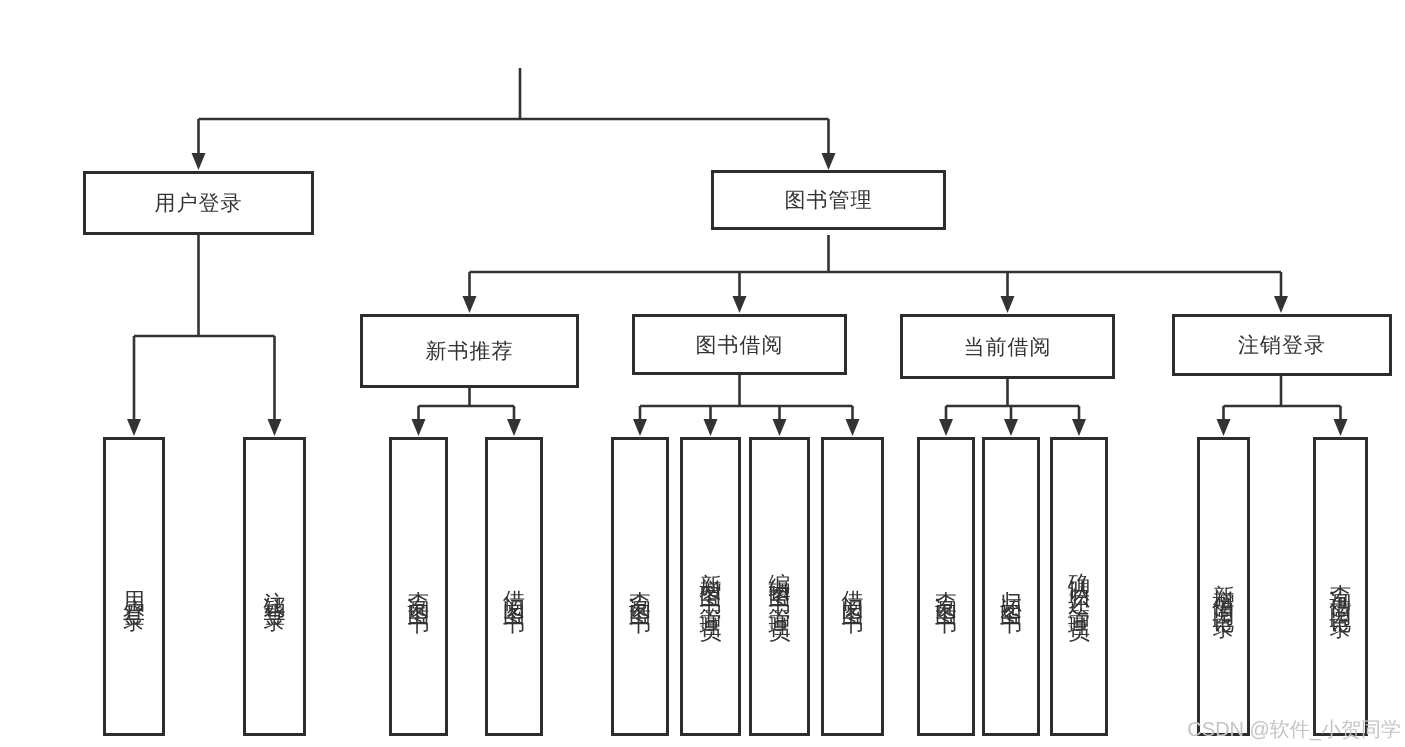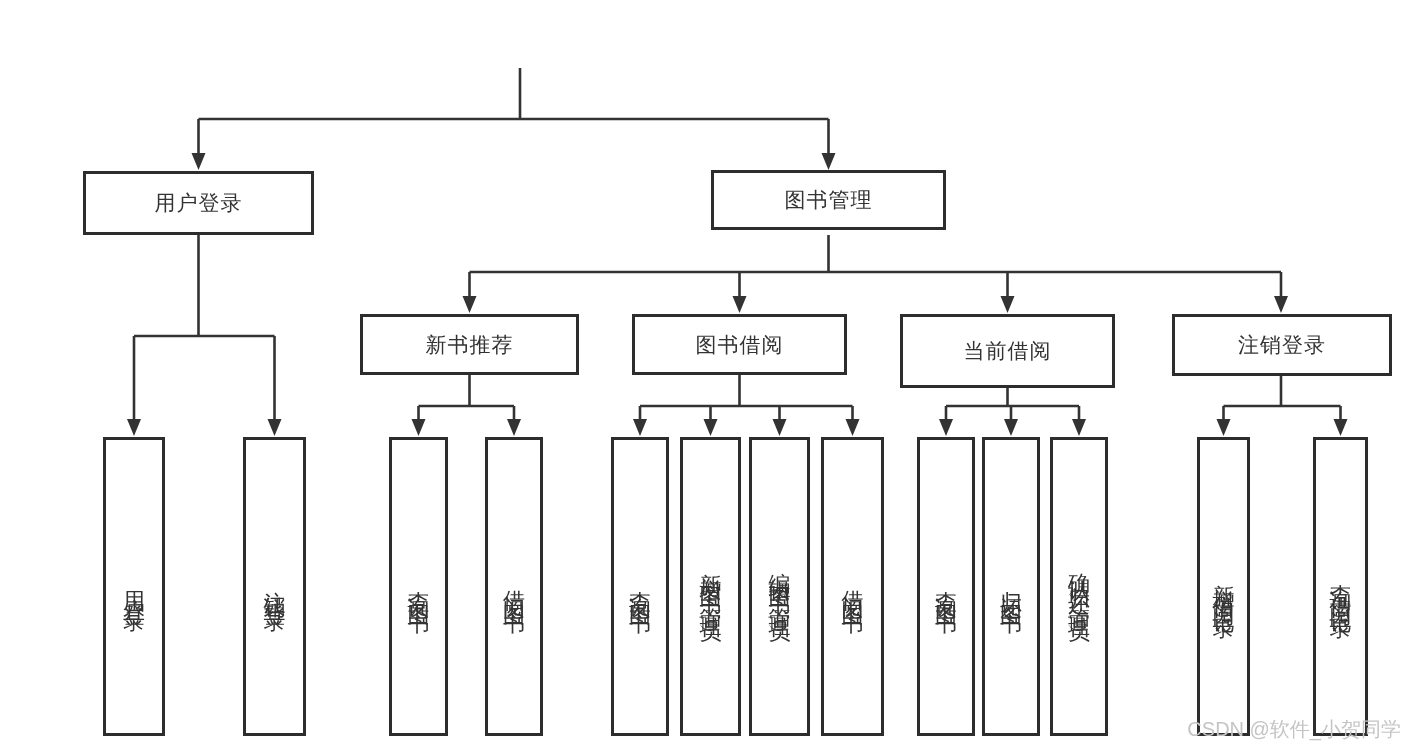--- a/index.html
+++ b/index.html
@@ -81,23 +81,23 @@
       M1004 419 L1018 419 L1011 436 Z
       M1072 419 L1086 419 L1079 436 Z
       M1216.5 419 L1230.5 419 L1223.5 436 Z
       M1333.5 419 L1347.5 419 L1340.5 436 Z"></path>
   </svg>
 
 
   <div class="node" style="left:83px; top:171px; width:231px; height:64px;">用户登录</div>
   <div class="node" style="left:711px; top:170px; width:235px; height:60px;">图书管理</div>
 
-  <div class="node" style="left:360px; top:314px; width:219px; height:61px;">新书推荐</div>
+  <div class="node" style="left:360px; top:314px; width:219px; height:74px;">新书推荐</div>
   <div class="node" style="left:632px; top:314px; width:215px; height:61px;">图书借阅</div>
-  <div class="node" style="left:900px; top:314px; width:215px; height:74px;">当前借阅</div>
+  <div class="node" style="left:900px; top:314px; width:215px; height:65px;">当前借阅</div>
   <div class="node" style="left:1172px; top:314px; width:220px; height:62px;">注销登录</div>
 
   <div class="node leaf" style="left:103px; top:437px; width:62px; height:299px;">用户登录</div>
   <div class="node leaf" style="left:243px; top:437px; width:63px; height:299px;">注销登录</div>
 
   <div class="node leaf" style="left:389px; top:437px; width:59px; height:299px;">查询图书</div>
   <div class="node leaf" style="left:485px; top:437px; width:58px; height:299px;">借阅图书</div>
 
   <div class="node leaf" style="left:611px; top:437px; width:58px; height:299px;">查询图书</div>
   <div class="node leaf" style="left:680px; top:437px; width:61px; height:299px;">新增图书（管理员）</div>

